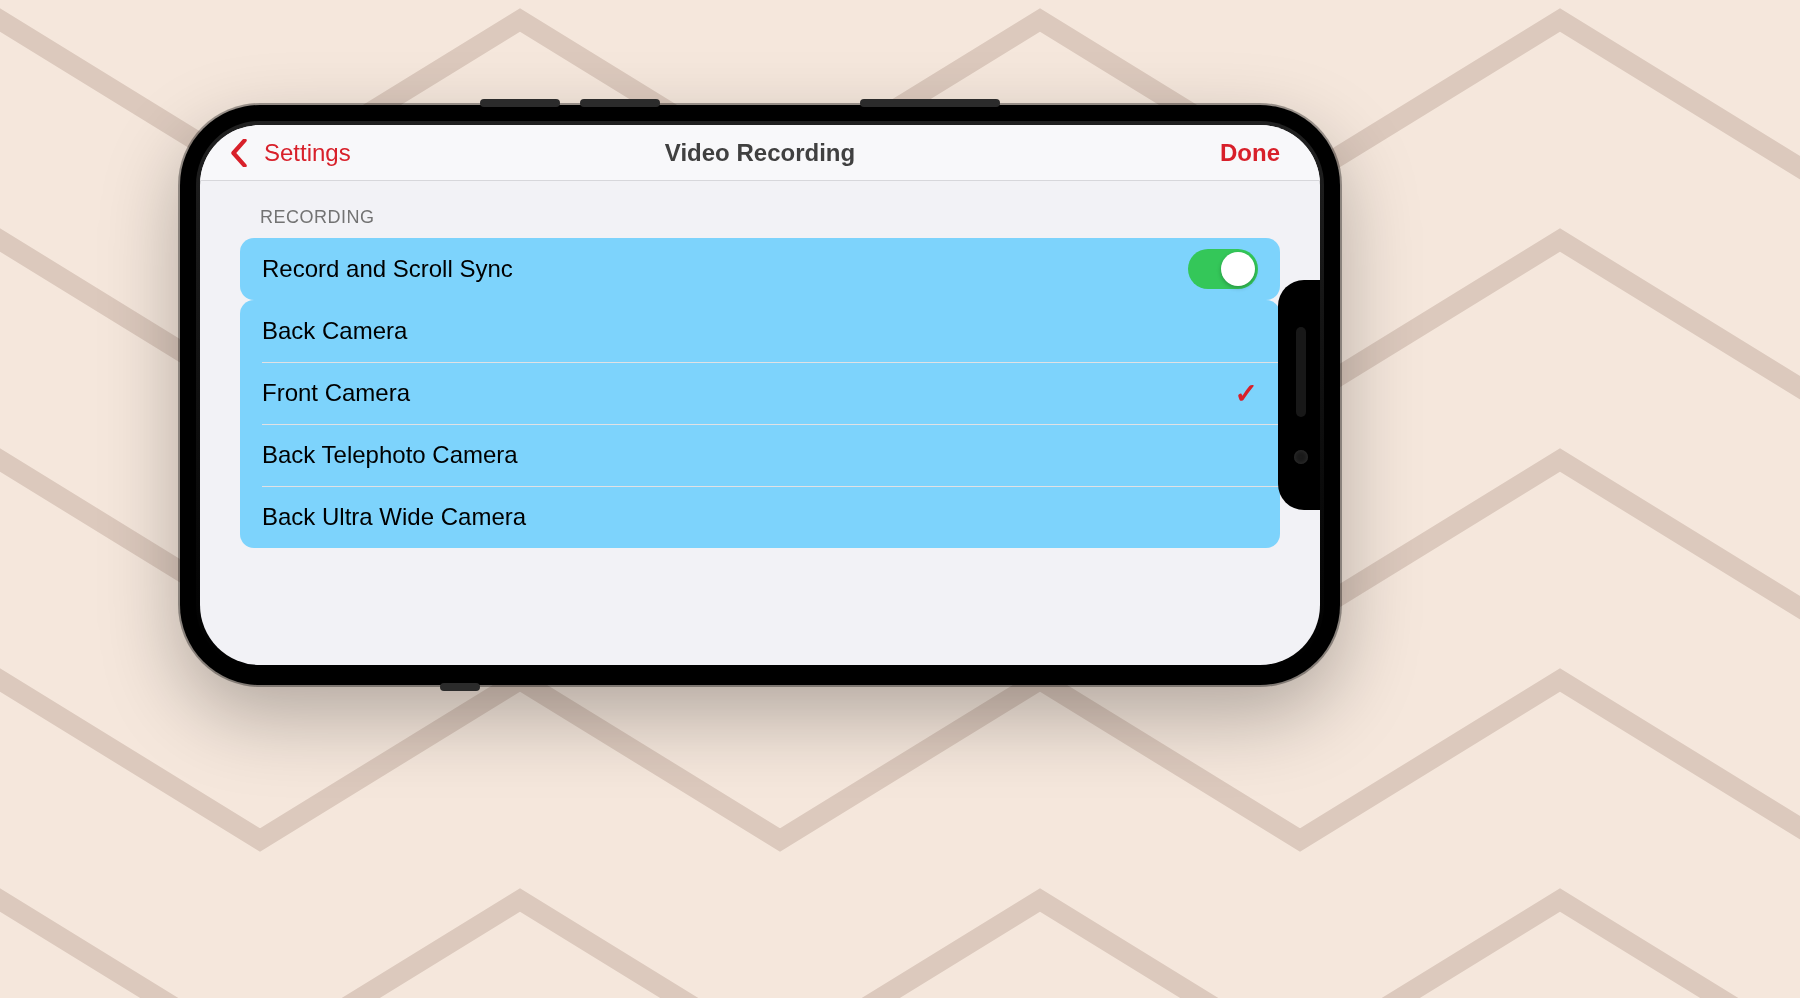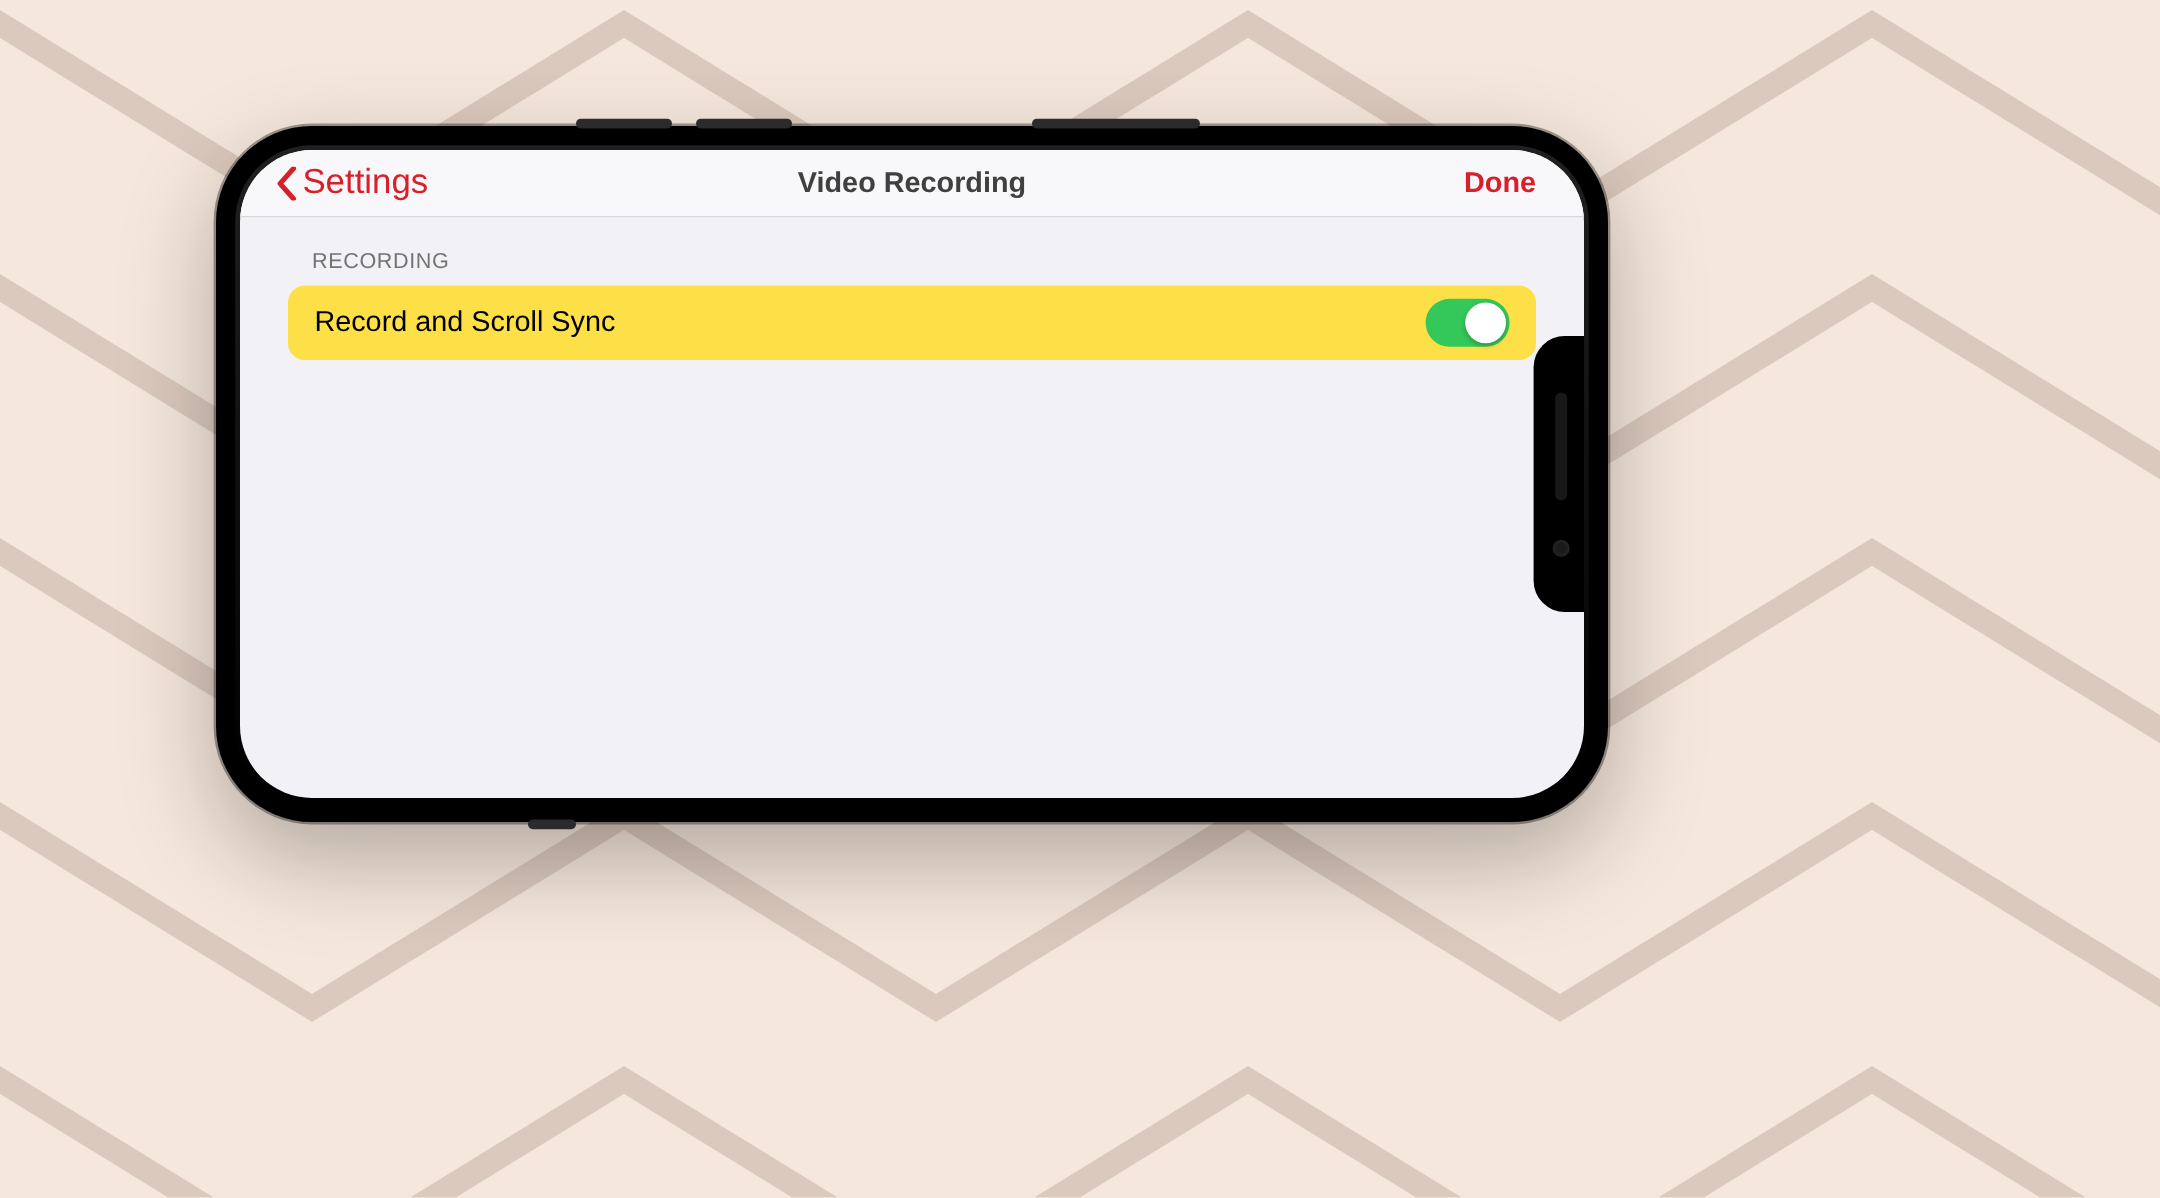--- a/index.html
+++ b/index.html
@@ -92,23 +92,23 @@
     color: #404040;
     position: absolute;
     left: 50%;
     transform: translateX(-50%);
   }
   .navbar .back {
     position: absolute;
     left: 30px;
     display: flex;
     align-items: center;
-    gap: 4px;
+    gap: 16px;
     color: #d8202a;
-    font-size: 29px;
+    font-size: 24px;
     cursor: pointer;
     text-align: center;
   }
   .navbar .back svg { width: 18px; height: 28px; }
   .navbar .done {
     position: absolute;
     right: 40px;
     color: #d8202a;
     font-size: 24px;
     font-weight: 600;
@@ -117,21 +117,21 @@
   }
   
   .content { padding: 0 40px; }
   .section-header {
     font-size: 18px;
     color: #737373;
     letter-spacing: 0.5px;
     padding: 26px 20px 10px 20px;
   }
   .group {
-    background: #fde047;
+    background: #7dd3fc;
     border-radius: 14px;
     overflow: hidden;
   }
   .row {
     display: flex;
     align-items: center;
     justify-content: space-between;
     min-height: 62px;
     padding: 0 22px;
     font-size: 24px;
@@ -210,20 +210,38 @@
         <div class="section-header">RECORDING</div>
         <div class="group">
           <div class="row">
             <span>Record and Scroll Sync</span>
             <div class="toggle">
               <div class="knob"></div>
             </div>
           </div>
         </div>
 
+        <div class="group">
+          <div class="row">
+            <span>Back Camera</span>
+            <span class="checkmark" style="visibility:hidden">✓</span>
+          </div>
+          <div class="row">
+            <span>Front Camera</span>
+            <span class="checkmark">✓</span>
+          </div>
+          <div class="row">
+            <span>Back Telephoto Camera</span>
+            <span class="checkmark" style="visibility:hidden">✓</span>
+          </div>
+          <div class="row">
+            <span>Back Ultra Wide Camera</span>
+            <span class="checkmark" style="visibility:hidden">✓</span>
+          </div>
+        </div>
 
       </div>
 
       <div class="notch">
         <div class="speaker"></div>
         <div class="cam"></div>
       </div>
     </div>
   </div>
 </div>

